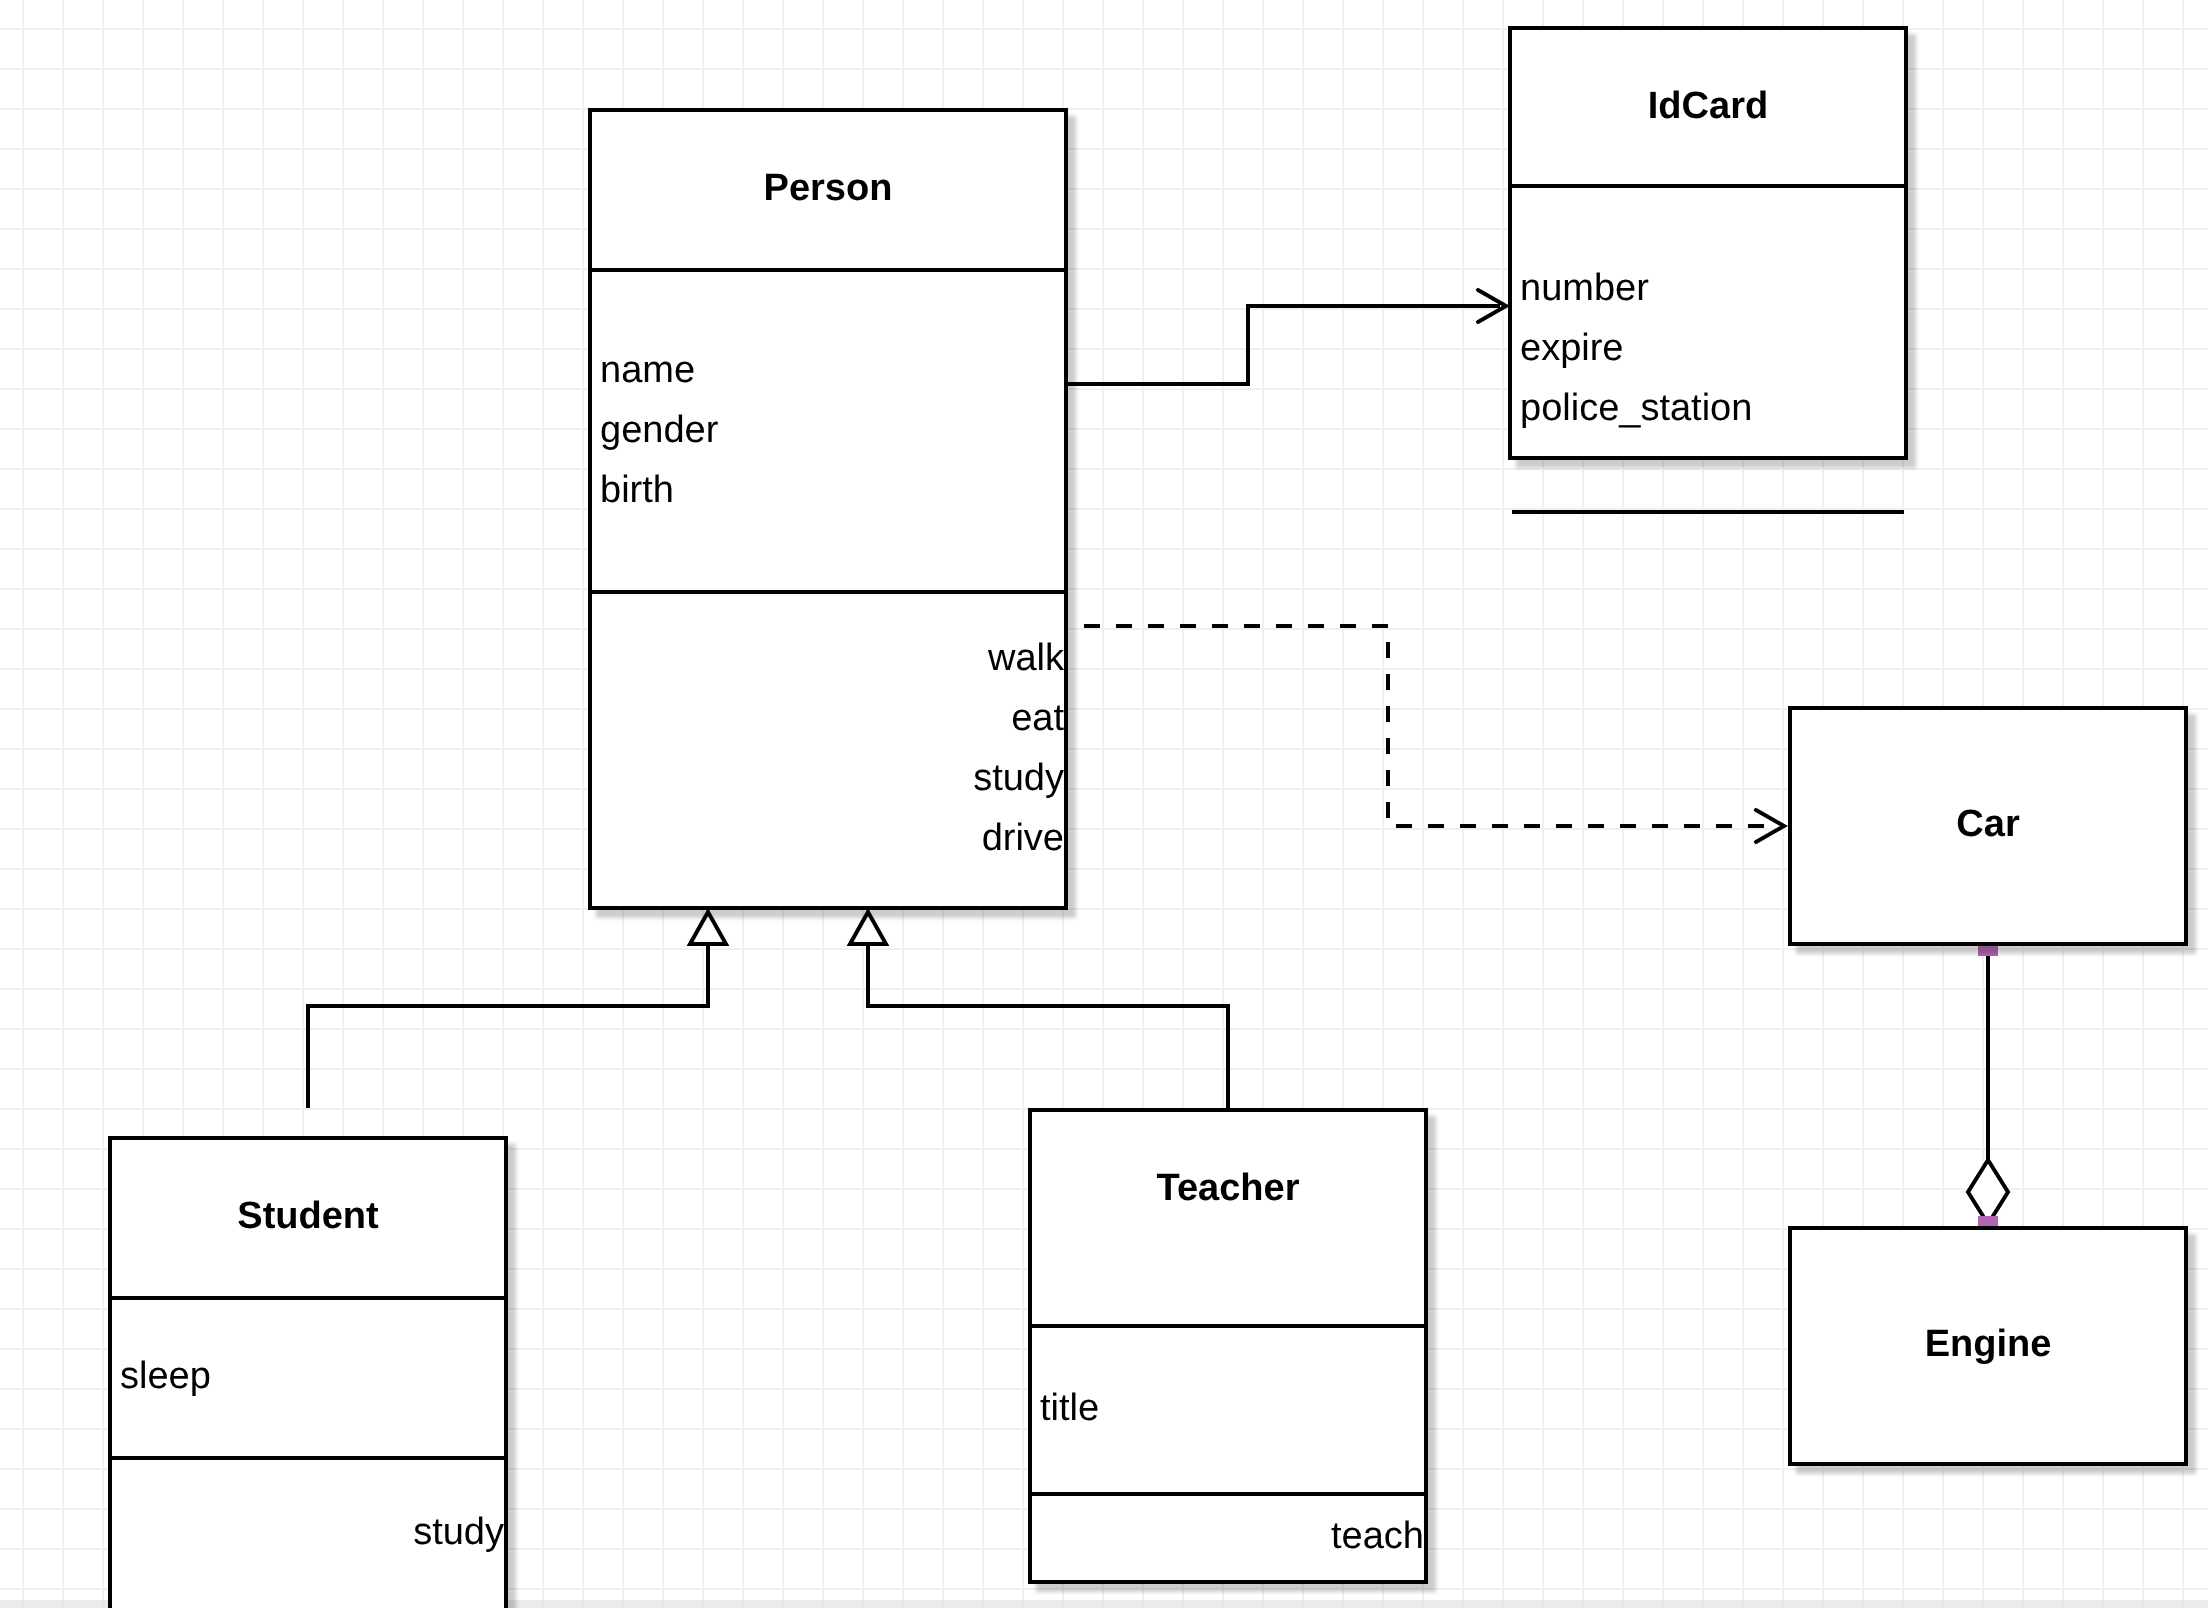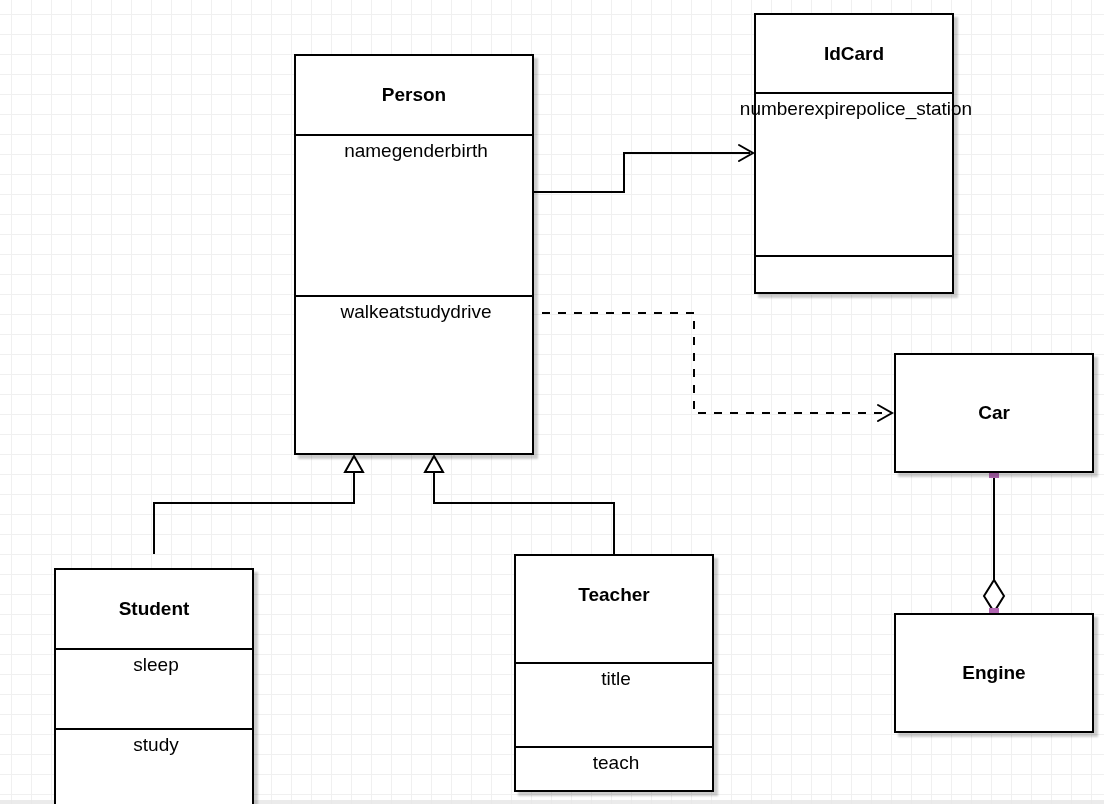--- a/index.html
+++ b/index.html
@@ -65,25 +65,26 @@
     justify-content: center;
     font-weight: 700;
     font-size: 19px;
     flex: 0 0 auto;
   }
   .uml-title.fill { flex: 1 1 auto; }
   .uml-sec {
     box-sizing: border-box;
     border-top: 2px solid #000000;
     display: flex;
+    flex-direction: column;
     justify-content: center;
     padding-left: 4px;
     flex: 0 0 auto;
   }
-  .uml-sec.grow { flex: 1 1 auto; }
+  .uml-sec.grow { flex: 1 1 auto; text-align: right; }
   .uml-line {
     font-size: 19px;
     line-height: 30px;
     white-space: nowrap;
   }
 </style>
 </head>
 <body>
 
 <div class="canvas">
@@ -128,21 +129,21 @@
       <div class="uml-line">birth</div>
     </div>
     <div class="uml-sec grow">
       <div class="uml-line">walk</div>
       <div class="uml-line">eat</div>
       <div class="uml-line">study</div>
       <div class="uml-line">drive</div>
     </div>
   </div>
 
-  <div class="uml-class" style="left:754px; top:13px; width:200px; height:281px;">
+  <div class="uml-class" style="left:754px; top:13px; width:200px; height:217px;">
     <div class="uml-title" style="height:77px;">IdCard</div>
     <div class="uml-sec" style="height:163px;">
       <div class="uml-line">number</div>
       <div class="uml-line">expire</div>
       <div class="uml-line">police_station</div>
     </div>
     <div class="uml-sec grow"></div>
   </div>
 
   <div class="uml-class" style="left:894px; top:353px; width:200px; height:120px;justify-content:center;">

